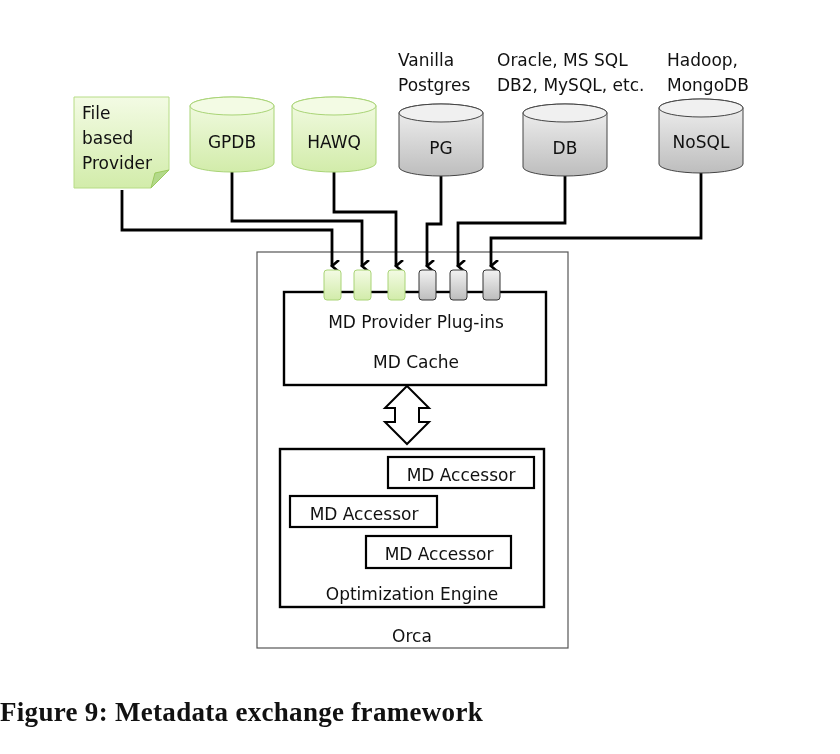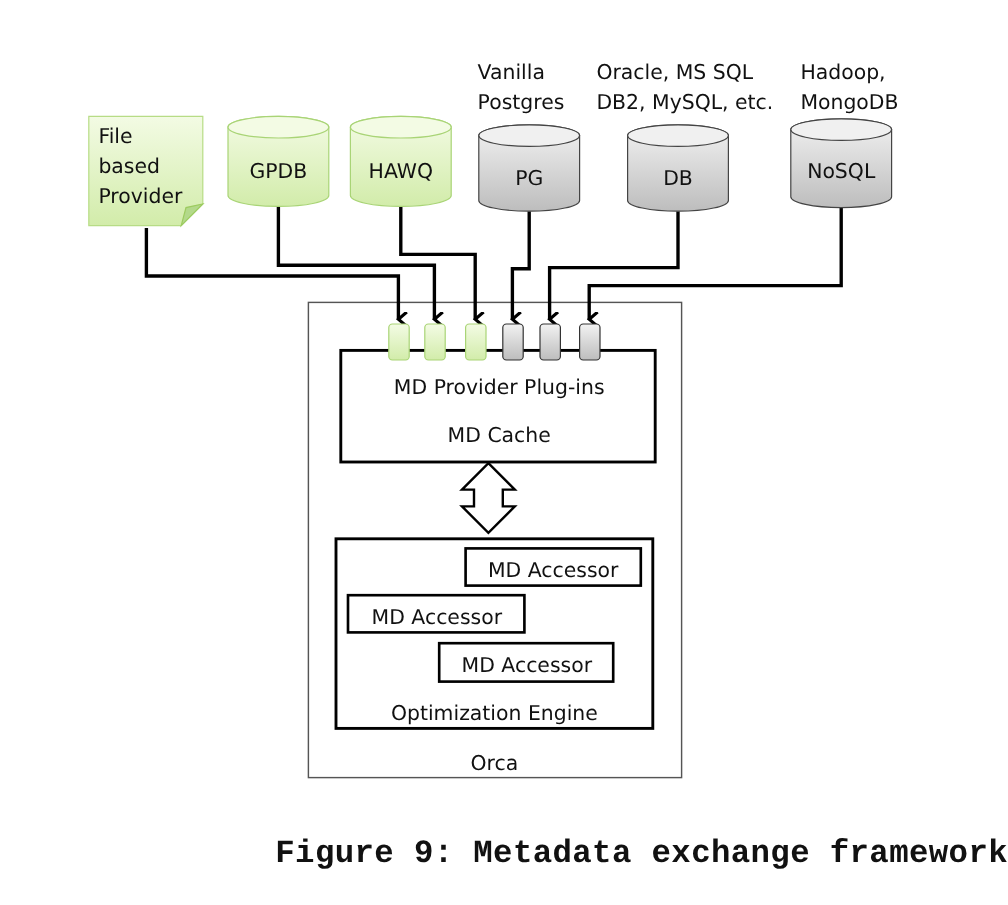--- a/index.html
+++ b/index.html
@@ -1,21 +1,21 @@
 <!DOCTYPE html>
 <html><head>
 <meta charset="utf-8">
 <style>
   html, body { margin:0; padding:0; background:#ffffff; }
   body { width:840px; height:754px; position:relative; overflow:hidden; font-family:"Liberation Sans", sans-serif; }
   svg#diagram { position:absolute; left:0; top:0; }
   .lbl { font-family:"DejaVu Sans", sans-serif; font-size:17px; fill:#111; }
   .lbl-c { text-anchor:middle; }
-  .caption { position:absolute; left:0; width:840px; top:697px; text-align:right;
-             font-family:Liberation Mono, monospace; font-weight:bold; font-size:27px; color:#111; letter-spacing:0.3px; }
+  .caption { position:absolute; left:0; width:840px; top:697px; text-align:left;
+             font-family:Liberation Serif, serif; font-weight:bold; font-size:27px; color:#111; letter-spacing:0.3px; }
 </style>
 </head>
 <body>
 
 <svg id="diagram" width="840" height="754" viewBox="0 0 840 754" xmlns="http://www.w3.org/2000/svg">
   <defs>
     <linearGradient id="gGreen" x1="0" y1="0" x2="0" y2="1">
       <stop offset="0" stop-color="#f3fbe4"></stop>
       <stop offset="1" stop-color="#d2ecaa"></stop>
     </linearGradient>

